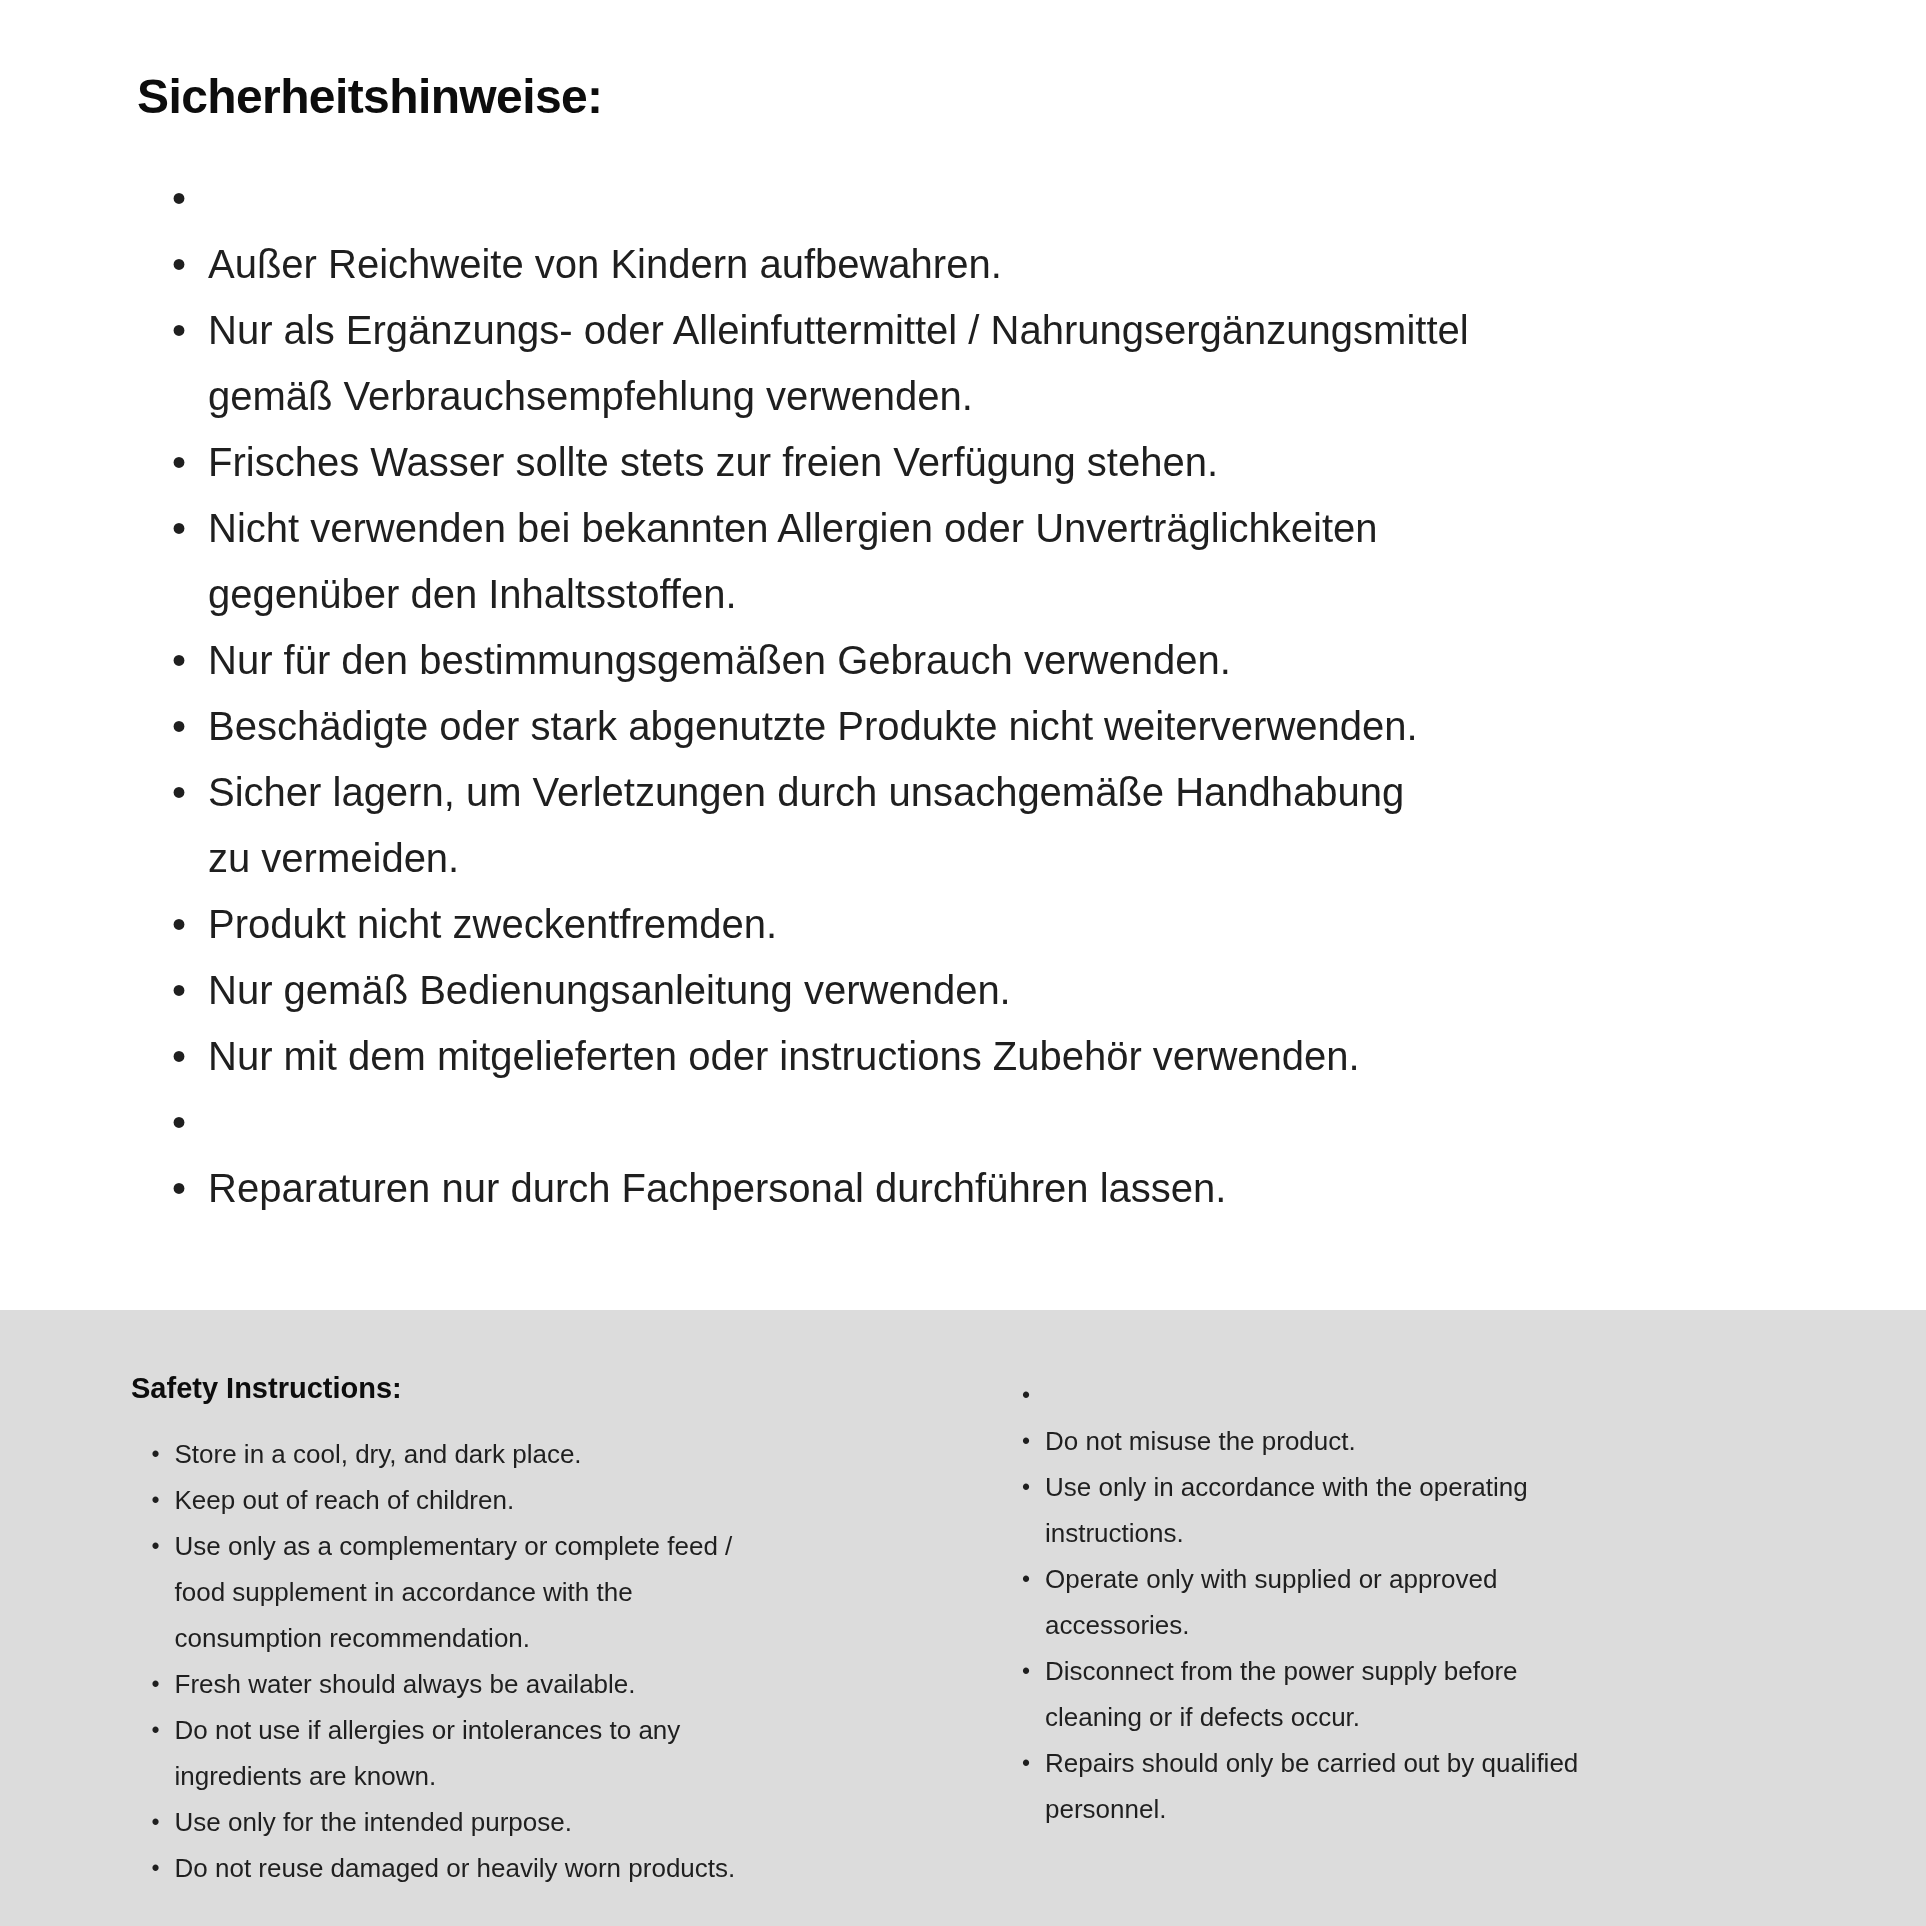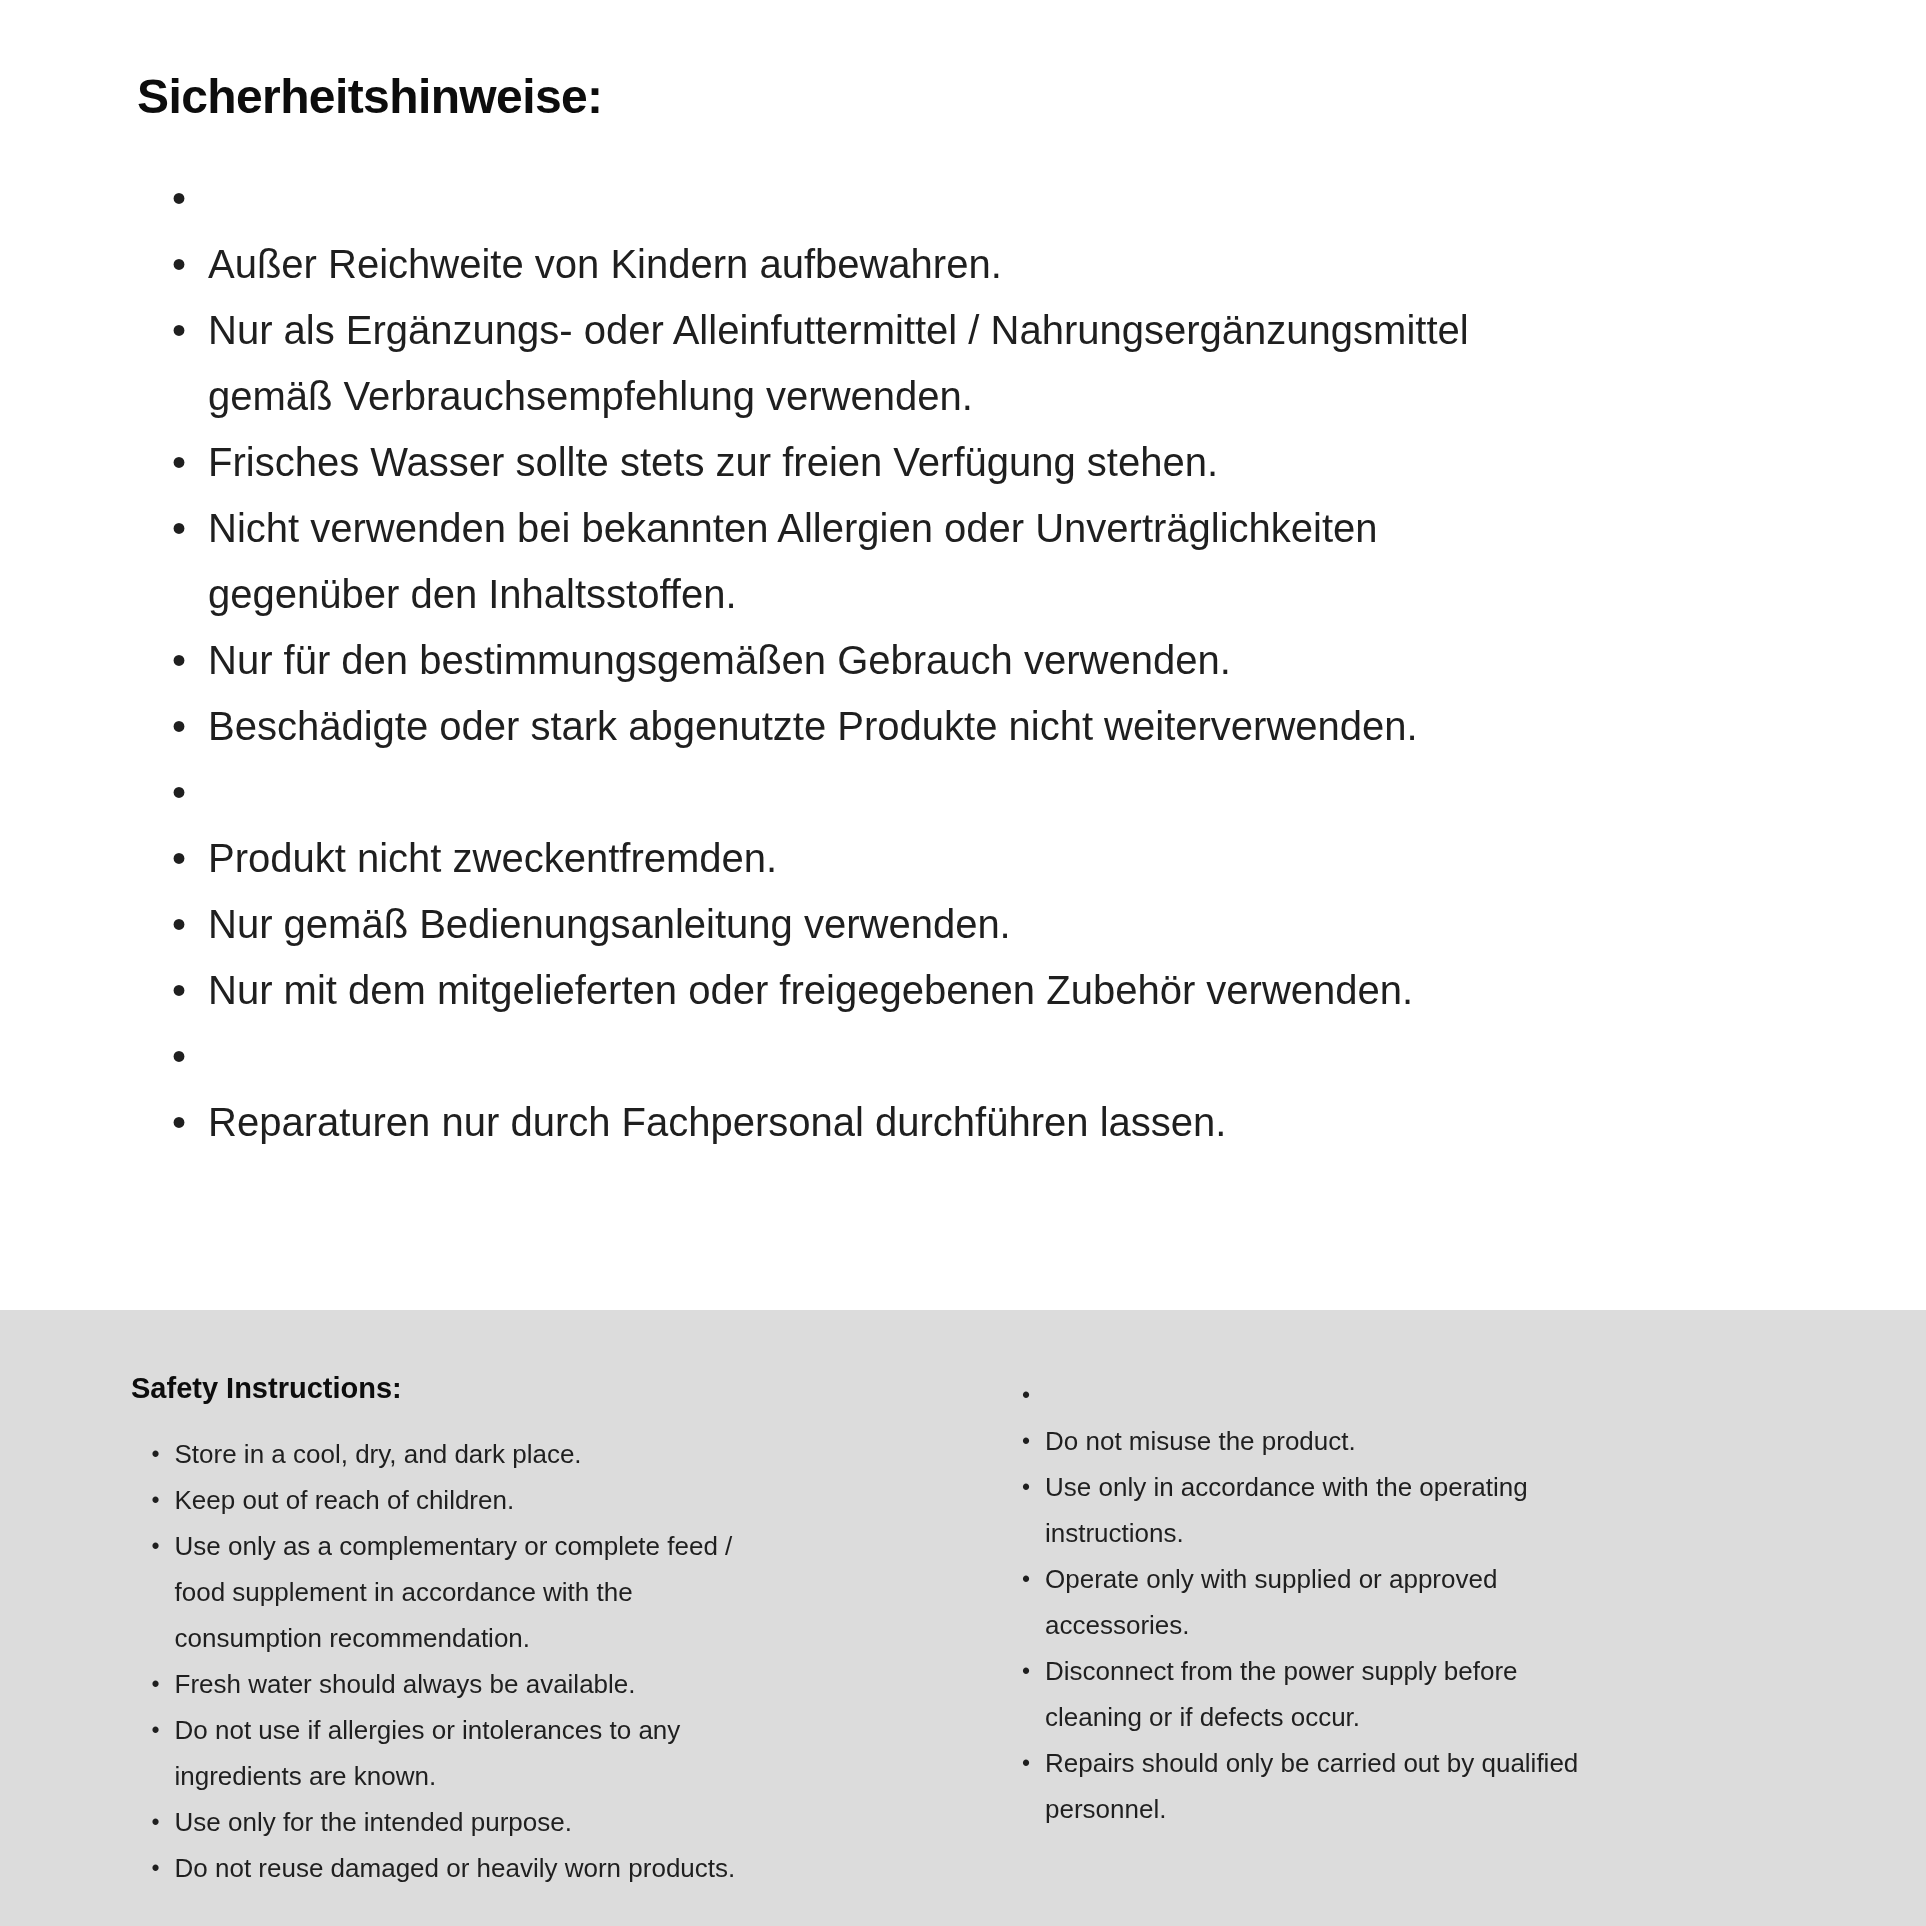--- a/index.html
+++ b/index.html
@@ -95,32 +95,34 @@
         <li>
         <span class="dot">•</span>
         <span class="item-text">Nur für den bestimmungsgemäßen Gebrauch verwenden.</span>
       </li>
         <li>
         <span class="dot">•</span>
         <span class="item-text">Beschädigte oder stark abgenutzte Produkte nicht weiterverwenden.</span>
       </li>
         <li>
         <span class="dot">•</span>
+        <span class="item-text">Sicher lagern, um Verletzungen durch unsachgemäße Handhabung
+zu vermeiden.</span>
       </li>
         <li>
         <span class="dot">•</span>
         <span class="item-text">Produkt nicht zweckentfremden.</span>
       </li>
         <li>
         <span class="dot">•</span>
         <span class="item-text">Nur gemäß Bedienungsanleitung verwenden.</span>
       </li>
         <li>
         <span class="dot">•</span>
-        <span class="item-text">Nur mit dem mitgelieferten oder freigegebenen Zubehör verwenden.</span>
+        <span class="item-text">Nur mit dem mitgelieferten oder instructions Zubehör verwenden.</span>
       </li>
         <li>
         <span class="dot">•</span>
       </li>
         <li>
         <span class="dot">•</span>
         <span class="item-text">Reparaturen nur durch Fachpersonal durchführen lassen.</span>
       </li>
       </ul>
   </div>

